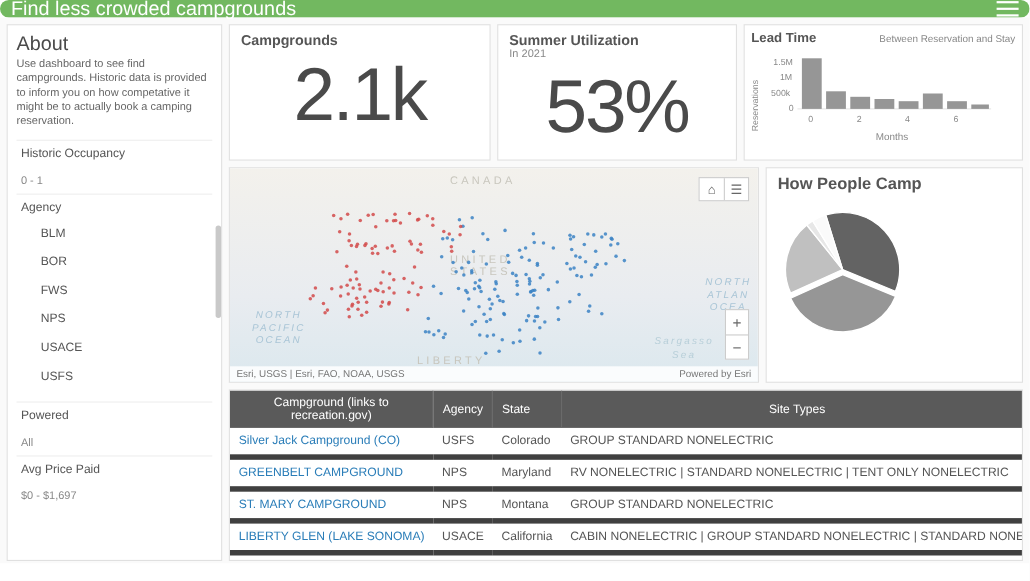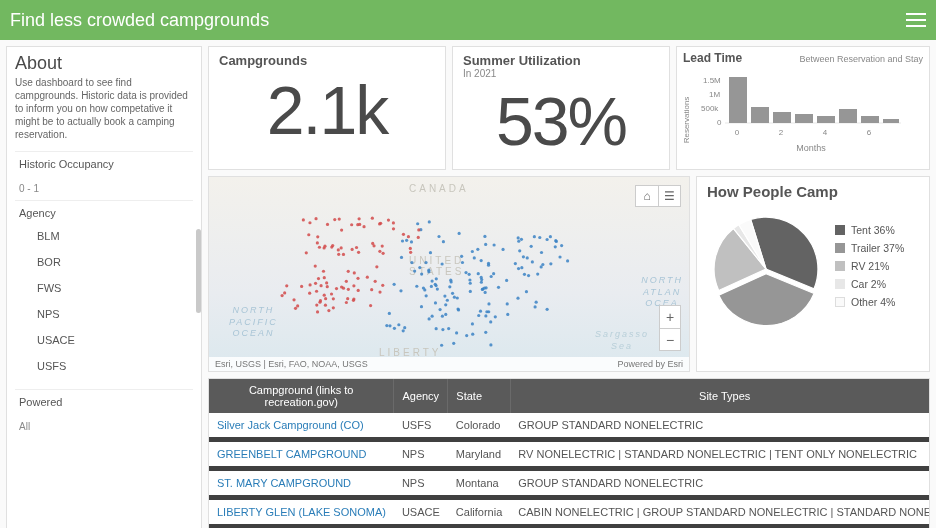--- a/index.html
+++ b/index.html
@@ -1,17 +1,17 @@
 <!DOCTYPE html>
 <html><head>
 <meta charset="utf-8">
 <style>
   * { box-sizing: border-box; margin: 0; padding: 0; }
   body { font-family: "Avenir Next", "Segoe UI", Arial, sans-serif; background: #fff; color: #333; width: 936px; height: 528px; overflow: hidden; }
-  .header { background: #72b860; color: #fff; height: 40px; display: flex; align-items: center; justify-content: space-between; padding: 0 10px; font-weight: 300; font-size: 18px; }
+  .header { background: #72b860; color: #fff; height: 16px; display: flex; align-items: center; justify-content: space-between; padding: 0 10px; font-weight: 300; font-size: 18px; border-radius: 10px; }
   .hamburger { width: 20px; height: 14px; display: flex; flex-direction: column; justify-content: space-between; cursor: pointer; }
   .hamburger span { height: 2px; background: #fff; }
   .app { display: flex; height: calc(100% - 32px); padding: 6px 6px 2px 6px; gap: 6px; background: #fafafa; }
   .sidebar { width: 196px; flex-shrink: 0; background: #fff; border: 1px solid #e0e0e0; padding: 6px 8px; overflow-y: auto; position: relative; }
   .sidebar h2 { font-size: 18px; font-weight: 400; color: #4a4a4a; margin-bottom: 2px; }
   .about-text { font-size: 10px; color: #666; line-height: 1.3; margin-bottom: 10px; }
   .filters-title { font-size: 18px; font-weight: 400; color: #4a4a4a; margin-bottom: 6px; }
   .filter-block { border-top: 1px solid #eee; padding: 6px 4px; }
   .filter-label { font-size: 11px; color: #555; }
   .filter-value { font-size: 10px; color: #888; margin-top: 13px; }
@@ -92,20 +92,24 @@
         <div class="agency-item">USACE</div>
         <div class="agency-item">USFS</div>
       </div>
     </div>
 
     <div class="filter-block">
       <div class="filter-label">Powered</div>
       <div class="filter-value">All</div>
     </div>
 
+    <div class="filter-block">
+      <div class="filter-label">Avg Price Paid</div>
+      <div class="filter-value">$0 - $1,697</div>
+    </div>
     <div class="sidebar-scroll"></div>
   </div>
 
   <div class="main">
 
     <div class="row1">
       <div class="card campgrounds-card">
         <div class="card-title">Campgrounds</div>
         <div class="big-number">2.1k</div>
       </div>
@@ -417,42 +421,20 @@
         <div class="pie-wrap">
           <svg width="118" height="118" viewBox="0 0 100 100">
             <g transform="translate(50,50)" id="pie-g">
                 <path d="M 0 0 L -13.00288909309894 -42.034805521526664 A 44 44 0 0 1 40.67672775582401 16.775095203264172 Z" fill="#636363" stroke="#fff" stroke-width="1"></path>
                 <path d="M 0.06902321882417166 3.999404430069951 L 40.74575097464818 20.774499633334123 A 44 44 0 0 1 -40.004631170261305 22.1681199571547 Z" fill="#969696" stroke="#fff" stroke-width="1"></path>
                 <path d="M 0 0 L -40.073654389085476 18.16871552708475 A 44 44 0 0 1 -27.563824507175656 -34.29629103179559 Z" fill="#c0c0c0" stroke="#fff" stroke-width="1"></path>
                 <path d="M 0 0 L -27.563824507175656 -34.29629103179559 A 44 44 0 0 1 -23.048010463743868 -37.48051778808763 Z" fill="#e7e7e7" stroke="#fff" stroke-width="1"></path>
                 <path d="M 0 0 L -23.048010463743868 -37.48051778808763 A 44 44 0 0 1 -13.002889093098943 -42.034805521526664 Z" fill="#fafafa" stroke="#fff" stroke-width="1"></path>
               </g>
           </svg>
-          <div class="legend">
-            <div class="legend-row">
-                <span class="swatch" style="background:#636363"></span>
-                <span>Tent 36%</span>
-              </div>
-            <div class="legend-row">
-                <span class="swatch" style="background:#969696"></span>
-                <span>Trailer 37%</span>
-              </div>
-            <div class="legend-row">
-                <span class="swatch" style="background:#c0c0c0"></span>
-                <span>RV 21%</span>
-              </div>
-            <div class="legend-row">
-                <span class="swatch" style="background:#e7e7e7"></span>
-                <span>Car 2%</span>
-              </div>
-            <div class="legend-row">
-                <span class="swatch" style="background:#fafafa;border:1px solid #ddd"></span>
-                <span>Other 4%</span>
-              </div>
-          </div>
         </div>
       </div>
     </div>
 
     <div class="row3">
       <div class="card table-card">
         <table>
           <colgroup>
               <col style="width:230px">
               <col style="width:62px">

